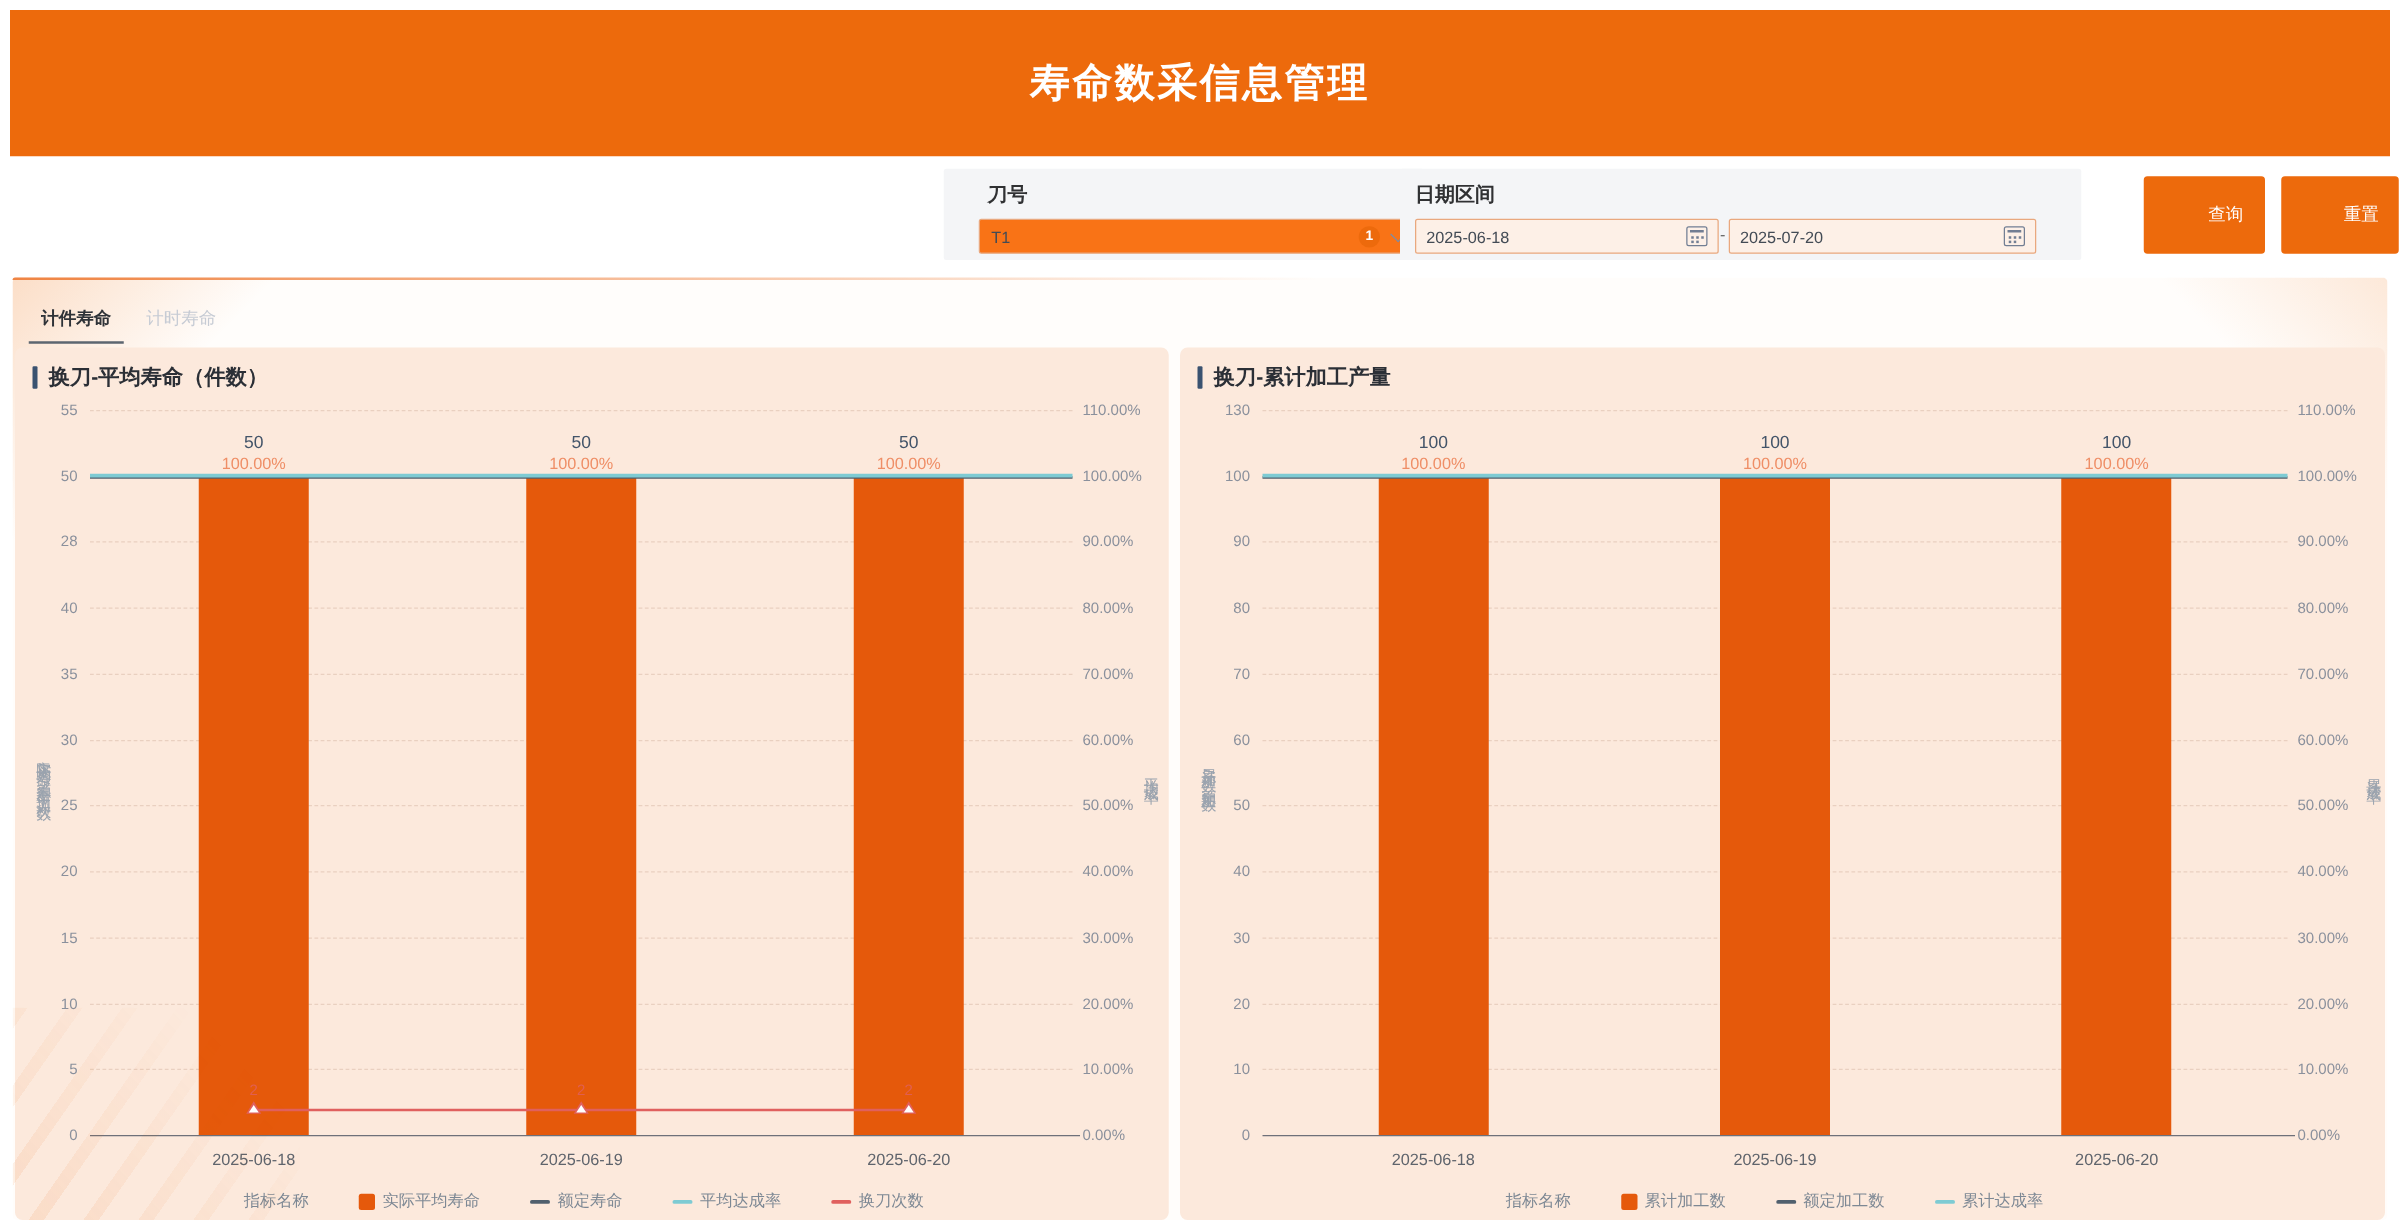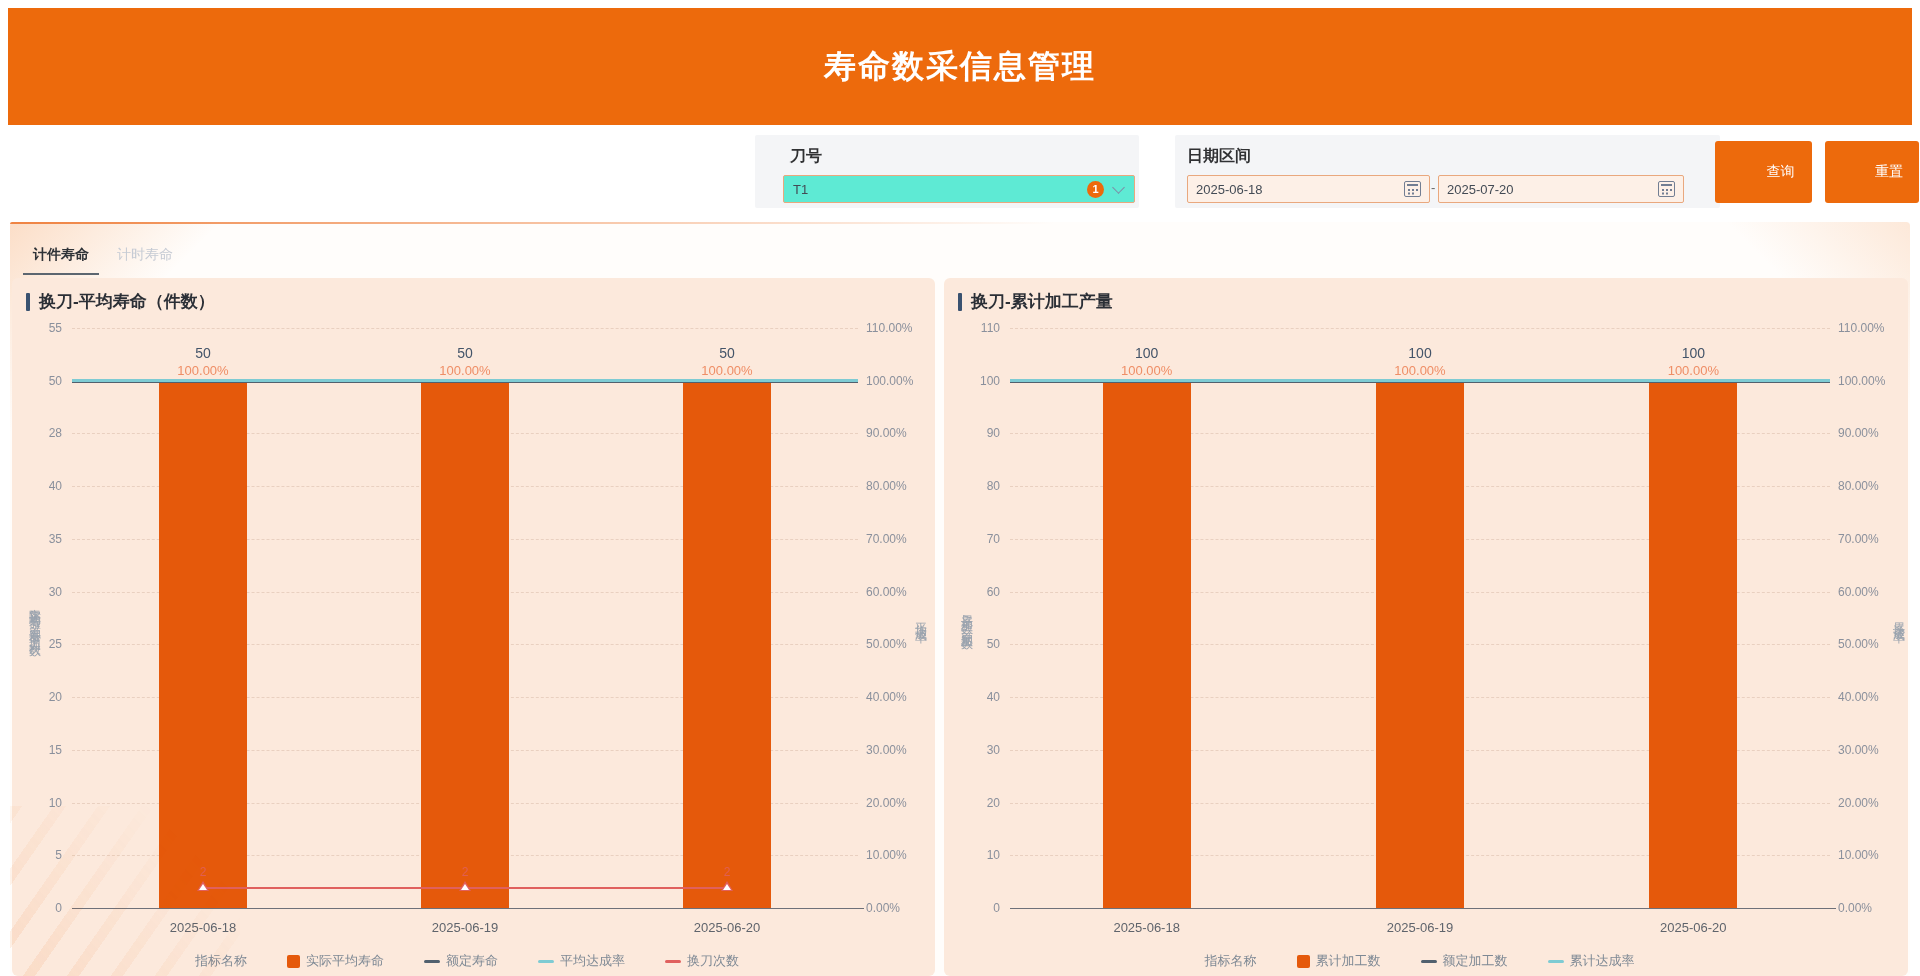--- a/index.html
+++ b/index.html
@@ -7,25 +7,25 @@
         font-family:"Liberation Sans","DejaVu Sans",sans-serif;}
 
   
   .header{position:absolute;left:8px;top:8px;width:1904px;height:117px;background:#ED6A0C;
           display:flex;align-items:center;justify-content:center;}
   .header .title{color:#fff;font-size:32px;font-weight:bold;letter-spacing:2px;}
 
   
   .fpanel{position:absolute;top:135px;height:73px;background:#f4f5f7;border-radius:2px;}
   .fpanel-tool{left:755px;width:384px;}
-  .fpanel-date{left:1175px;width:545px;}
+  .fpanel-date{left:1120px;width:545px;}
   .flabel{position:absolute;top:11px;font-size:16px;font-weight:bold;color:#303133;}
   .fpanel-tool .flabel{left:35px;}
   .fpanel-date .flabel{left:12px;}
-  .select{position:absolute;left:28px;top:40px;width:352px;height:28px;background:#5eead4;
+  .select{position:absolute;left:28px;top:40px;width:352px;height:28px;background:#f97316;
           border:1px solid #e9a87e;border-radius:2px;display:flex;align-items:center;
           padding:0 9px;font-size:13px;color:#434b55;box-sizing:border-box;cursor:pointer;}
   .badge{margin-left:auto;width:17px;height:17px;border-radius:50%;background:#ED6A0C;color:#fff;
          font-size:11px;font-weight:bold;display:flex;align-items:center;justify-content:center;}
   .chev{width:8px;height:8px;border-right:1.7px solid #7d8da6;border-bottom:1.7px solid #7d8da6;
         transform:rotate(45deg);margin:-4px 2px 0 10px;}
   .dinput{position:absolute;top:40px;height:28px;background:#fdf0e7;border:1px solid #e9a87e;
           border-radius:2px;display:flex;align-items:center;padding:0 8px;box-sizing:border-box;}
   .d1{left:12px;width:243px;}
   .d2{left:263px;width:246px;}
@@ -243,21 +243,21 @@
         <div class="tickL" style="left: 56px; top: 313.636px;">60</div>
         <div class="grid" style="left: 66px; width: 820px; top: 260.909px;"></div>
         <div class="tickL" style="left: 56px; top: 260.909px;">70</div>
         <div class="grid" style="left: 66px; width: 820px; top: 208.182px;"></div>
         <div class="tickL" style="left: 56px; top: 208.182px;">80</div>
         <div class="grid" style="left: 66px; width: 820px; top: 155.455px;"></div>
         <div class="tickL" style="left: 56px; top: 155.455px;">90</div>
         <div class="grid" style="left: 66px; width: 820px; top: 102.727px;"></div>
         <div class="tickL" style="left: 56px; top: 102.727px;">100</div>
         <div class="grid" style="left: 66px; width: 820px; top: 50px;"></div>
-        <div class="tickL" style="left: 56px; top: 50px;">110</div>
+        <div class="tickL" style="left: 56px; top: 50px;">130</div>
         <div class="tickR" style="left: 894px; top: 630px;">0.00%</div>
         <div class="tickR" style="left: 894px; top: 577.273px;">10.00%</div>
         <div class="tickR" style="left: 894px; top: 524.545px;">20.00%</div>
         <div class="tickR" style="left: 894px; top: 471.818px;">30.00%</div>
         <div class="tickR" style="left: 894px; top: 419.091px;">40.00%</div>
         <div class="tickR" style="left: 894px; top: 366.364px;">50.00%</div>
         <div class="tickR" style="left: 894px; top: 313.636px;">60.00%</div>
         <div class="tickR" style="left: 894px; top: 260.909px;">70.00%</div>
         <div class="tickR" style="left: 894px; top: 208.182px;">80.00%</div>
         <div class="tickR" style="left: 894px; top: 155.455px;">90.00%</div>

